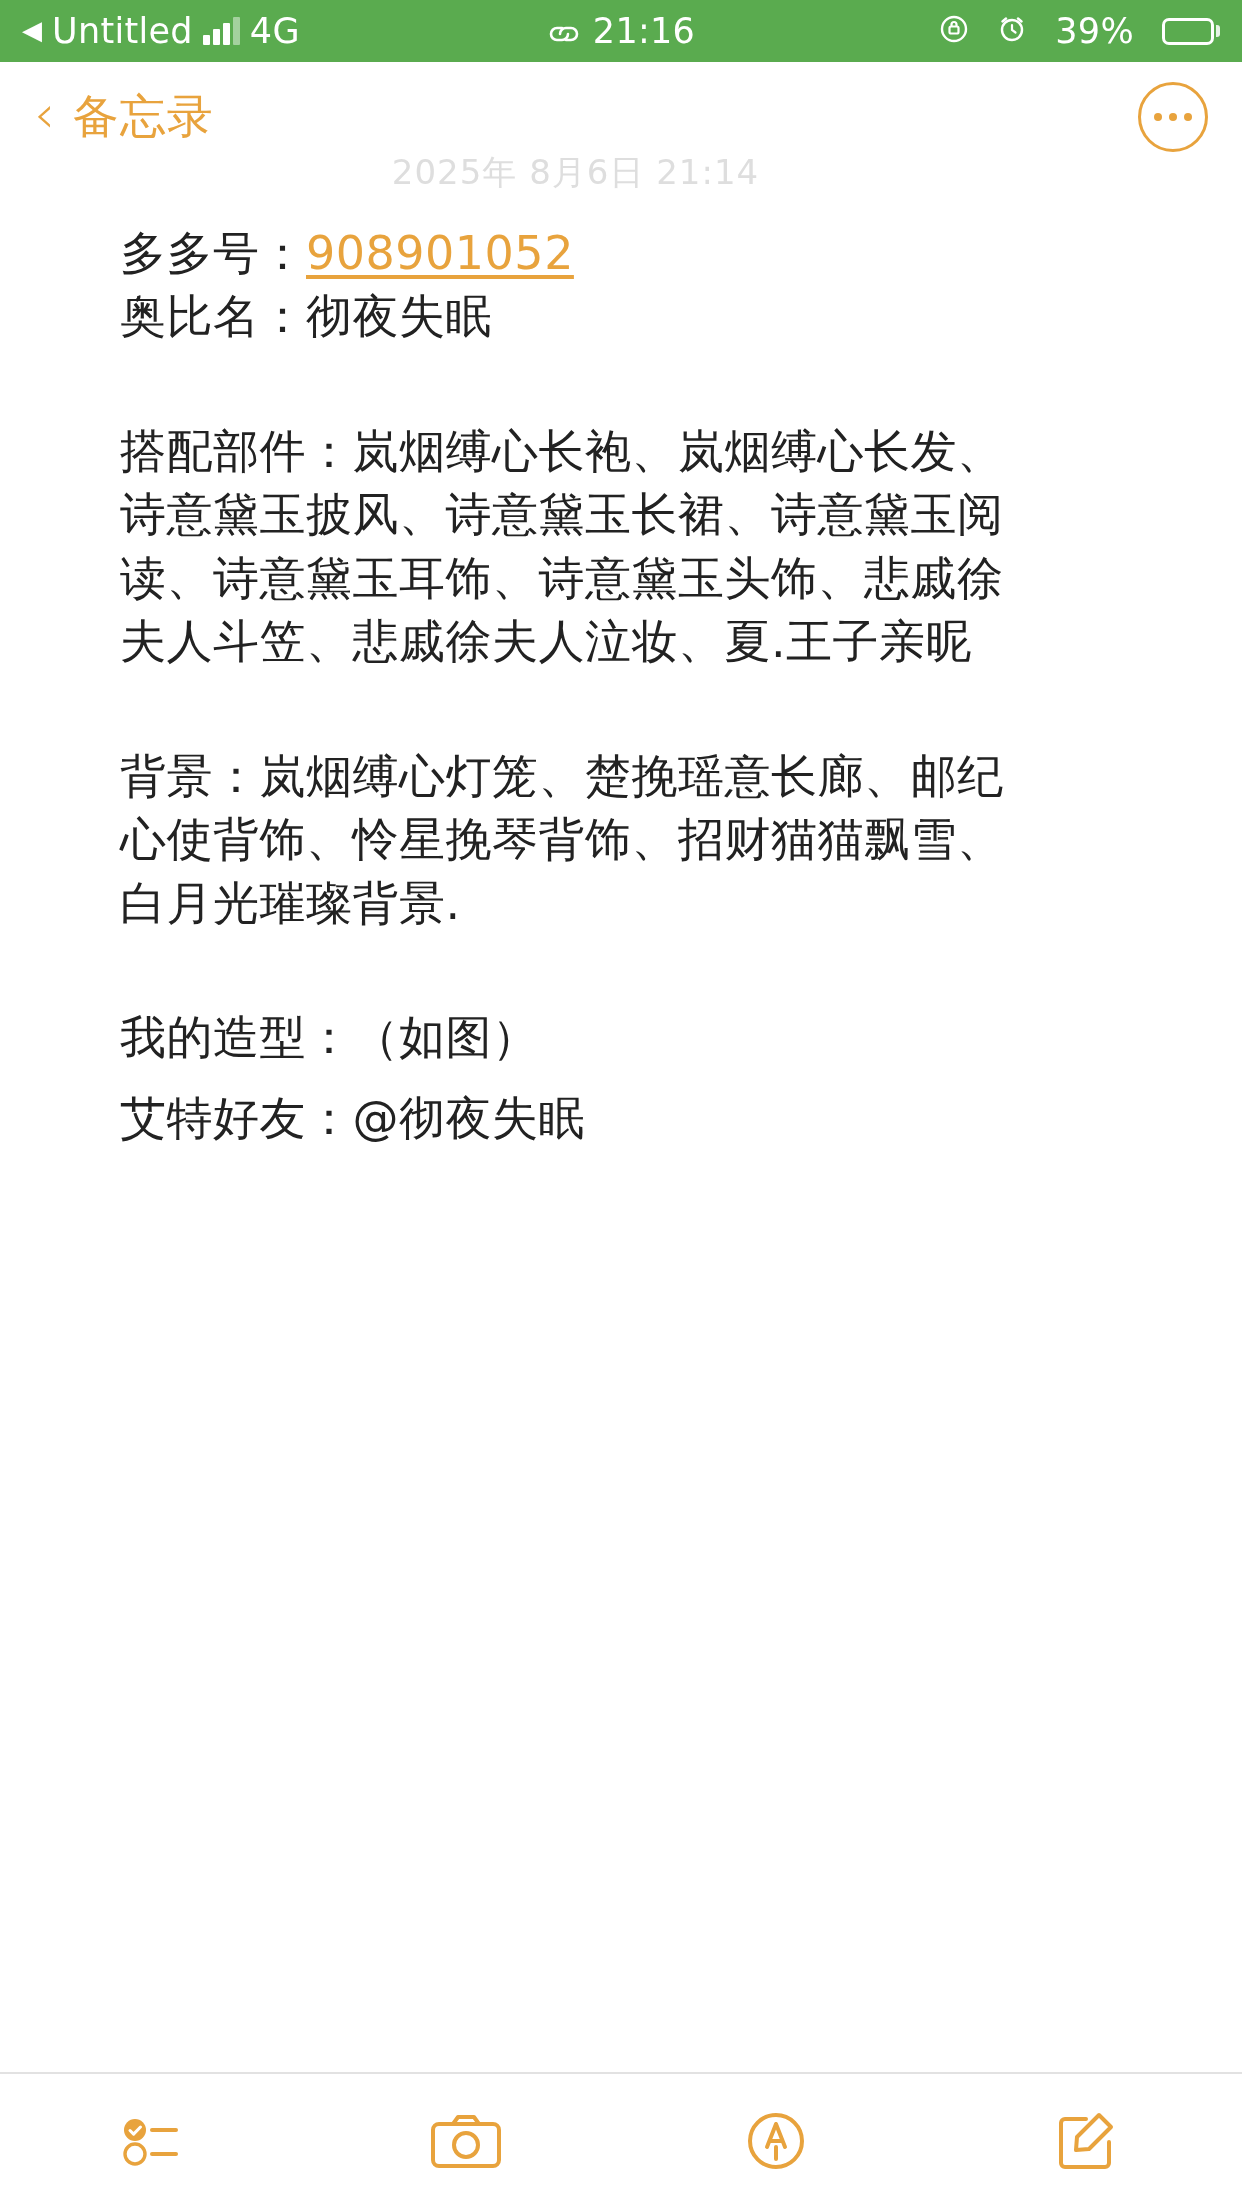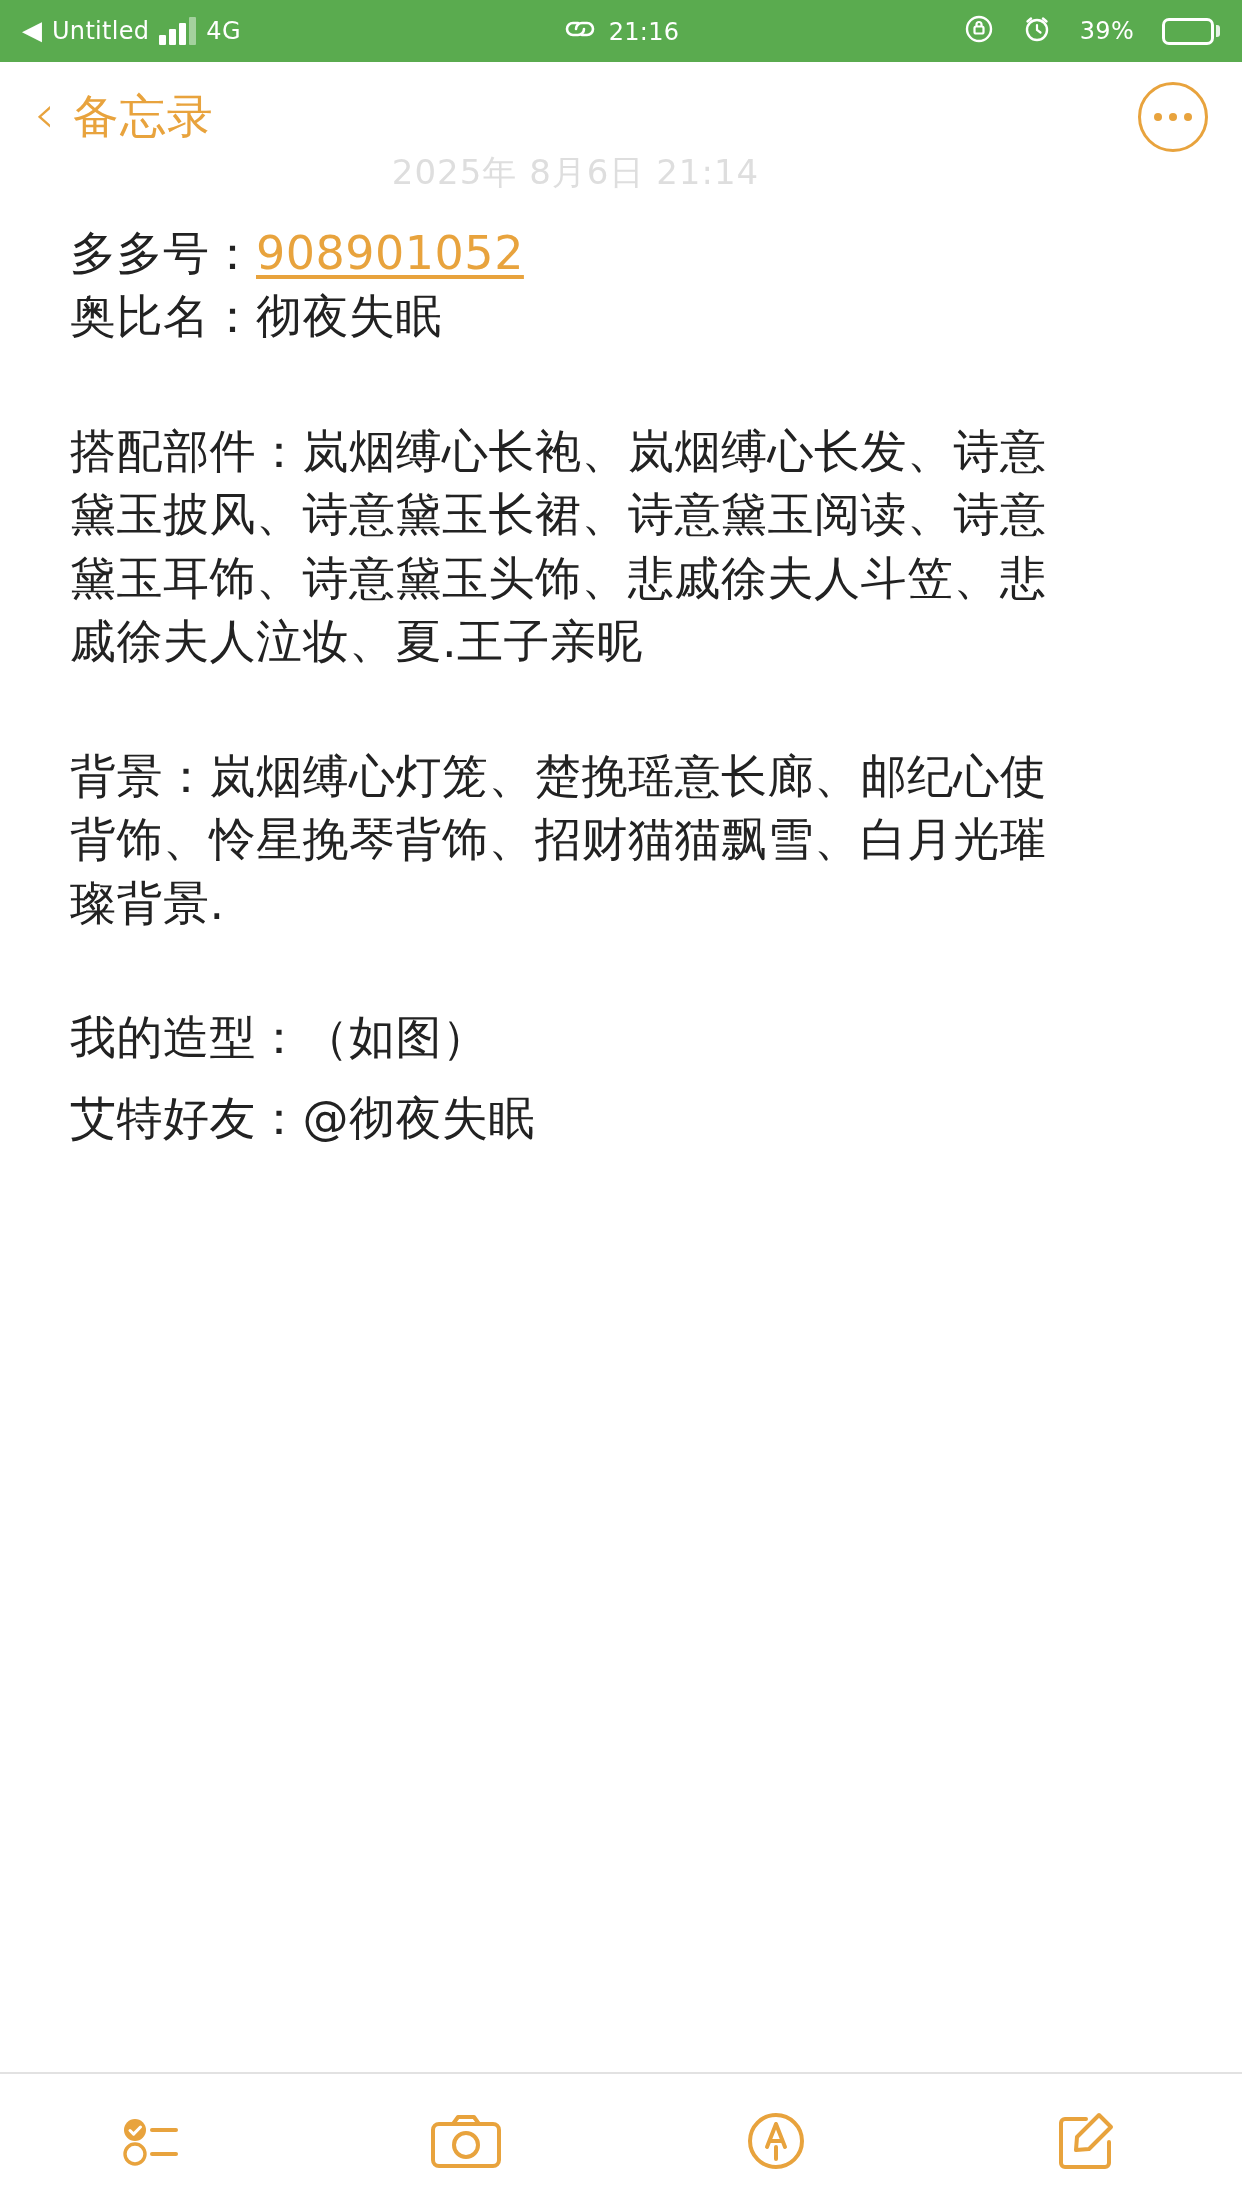--- a/index.html
+++ b/index.html
@@ -42,21 +42,21 @@
     flex: 0 0 auto;
   }
   .sb-right {
     display: flex;
     align-items: center;
     justify-content: flex-end;
     gap: 28px;
     flex: 1 1 0;
   }
   .sb-text {
-    font-size: 24px;
+    font-size: 35px;
     letter-spacing: 0.3px;
     white-space: nowrap;
   }
   .back-arrow-glyph {
     font-size: 26px;
     line-height: 1;
     transform: translateY(-1px);
   }
   .signal-bars {
     display: inline-flex;
@@ -153,21 +153,21 @@
     display: block;
   }
 
   
   .note {
     position: absolute;
     top: 150px;
     left: 0;
     width: 1151px;
     box-sizing: border-box;
-    padding: 0 70px;
+    padding: 0 120px;
   }
   .note-date {
     text-align: center;
     color: #dedede;
     font-size: 34px;
     letter-spacing: 1px;
     margin-bottom: 26px;
   }
   .note-line {
     font-size: 46px;

